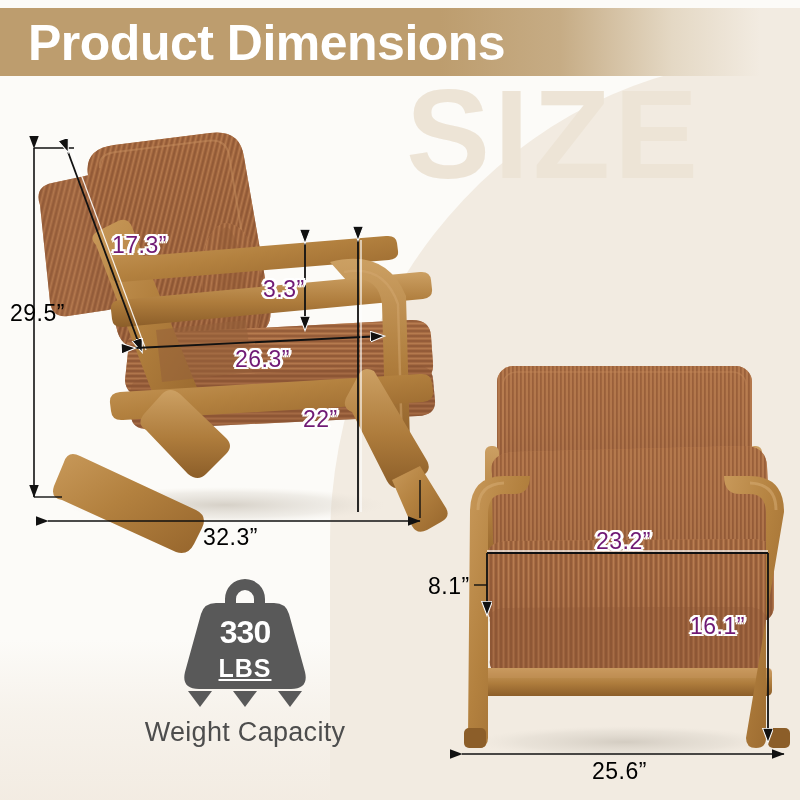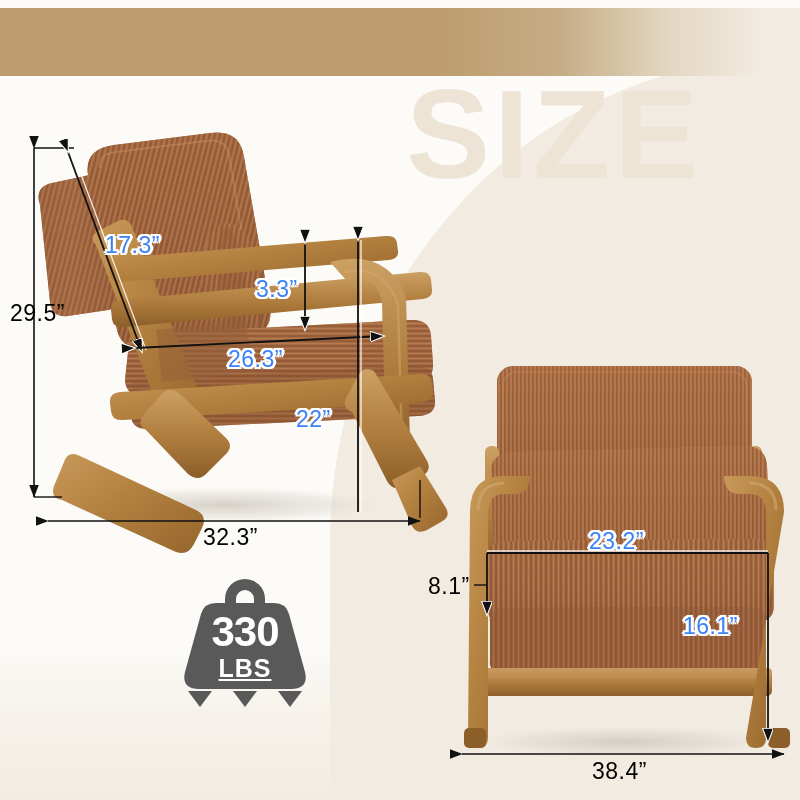--- a/index.html
+++ b/index.html
@@ -41,57 +41,59 @@
     letter-spacing:-0.5px; line-height:58px; white-space:nowrap;
   }
 
   
   .dim {
     position:absolute; white-space:nowrap;
     font-size:23px; color:#000000; font-weight:400;
     letter-spacing:0.5px;
   }
   .dim.outlined {
-    color:#3b82f6;
+    color:#701a75;
     text-shadow:
       -2px -2px 0 #fff,  2px -2px 0 #fff,
       -2px  2px 0 #fff,  2px  2px 0 #fff,
       -2px  0   0 #fff,  2px  0   0 #fff,
        0   -2px 0 #fff,  0    2px 0 #fff,
       -3px  0   0 #fff,  3px  0   0 #fff;
+    margin-left: 7px;
   }
 
   svg.ov { position:absolute; left:0; top:0; width:800px; height:800px; overflow:visible; pointer-events:none; }
 
   
   .weight-block { position:absolute; left:120px; top:565px; width:250px; height:185px; }
   .weight-label {
     position:absolute; left:0; top:152px; width:250px; text-align:center;
     font-size:27px; color:#4d4d4d; letter-spacing:0.3px;
   }
   .w-num {
     position:absolute; left:0; top:46px; width:250px; text-align:center;
-    font-size:42px; font-weight:bold; color:#fff; line-height:42px; letter-spacing:-1px;
+    font-size:32px; font-weight:bold; color:#fff; line-height:42px; letter-spacing:-1px;
   }
   .w-unit {
     position:absolute; left:0; top:90px; width:250px; text-align:center;
     font-size:25px; font-weight:bold; color:#fff; line-height:26px; letter-spacing:1px;text-decoration:underline;
   }
 </style>
 </head>
 <body>
 
 <div id="stage">
 
   <div class="bg-base"></div>
   <div class="bg-cream-curve"></div>
   <div class="bg-cream-bottom"></div>
   <div class="watermark">SIZE</div>
 
   <div class="banner"></div>
+  <div class="banner-title">Product Dimensions</div>
 
   <svg class="ov" viewBox="0 0 800 800">
     <defs>
       <linearGradient id="woodG" x1="0" y1="0" x2="1" y2="1">
         <stop offset="0%" stop-color="#C8995A"></stop>
         <stop offset="45%" stop-color="#B3813F"></stop>
         <stop offset="100%" stop-color="#96652C"></stop>
       </linearGradient>
       <linearGradient id="woodG2" x1="0" y1="0" x2="0" y2="1">
         <stop offset="0%" stop-color="#CCA063"></stop>
@@ -260,30 +262,31 @@
   <div class="dim outlined" style="left:296px; top:406px;">22”</div>
 
   <div class="dim" style="left:203px; top:524px;text-align:right;">32.3”</div>
 
   <div class="dim outlined" style="left:589px; top:528px;">23.2”</div>
 
   <div class="dim" style="left:428px; top:573px;">8.1”</div>
 
   <div class="dim outlined" style="left:683px; top:613px;">16.1”</div>
 
-  <div class="dim" style="left:592px; top:758px;">38.4”</div>
+  <div class="dim" style="left:592px; top:758px;">25.6”</div>
 
   <div class="weight-block">
     <svg width="250" height="150" viewBox="0 0 250 150" style="position:absolute; left:0; top:0;">
 
       <path d="M125,14 a20,20 0 0 1 20,20 l0,6 l-11,0 l0,-6 a9,9 0 0 0 -18,0 l0,6 l-11,0 l0,-6 a20,20 0 0 1 20,-20 z" fill="#595959"></path>
 
       <path d="M96,38 l58,0 q12,0 15,11 l16,58 q4,17 -14,17 l-92,0 q-18,0 -14,-17 l16,-58 q3,-11 15,-11 z" fill="#595959"></path>
 
       <polygon points="68,126 92,126 80,142" fill="#595959"></polygon>
       <polygon points="113,126 137,126 125,142" fill="#595959"></polygon>
       <polygon points="158,126 182,126 170,142" fill="#595959"></polygon>
     </svg>
     <div class="w-num">330</div>
     <div class="w-unit">LBS</div>
+    <div class="weight-label">Weight Capacity</div>
   </div>
 
 </div>
 
 </body></html>

